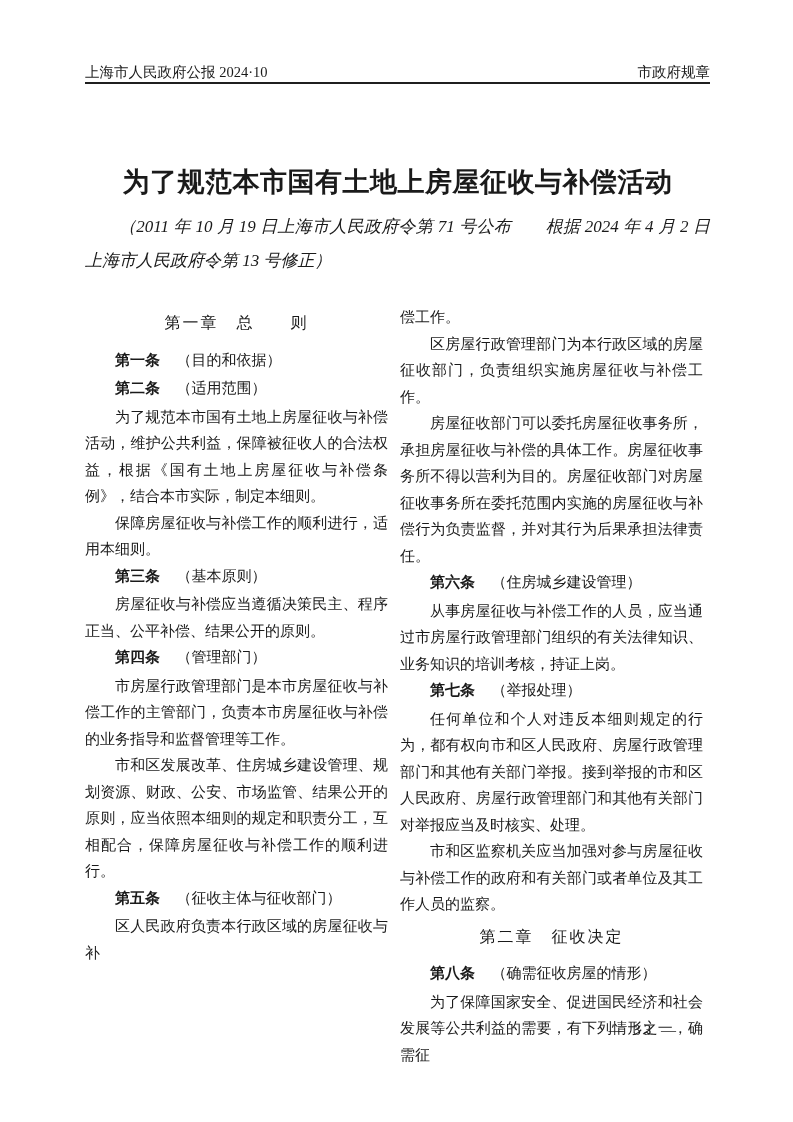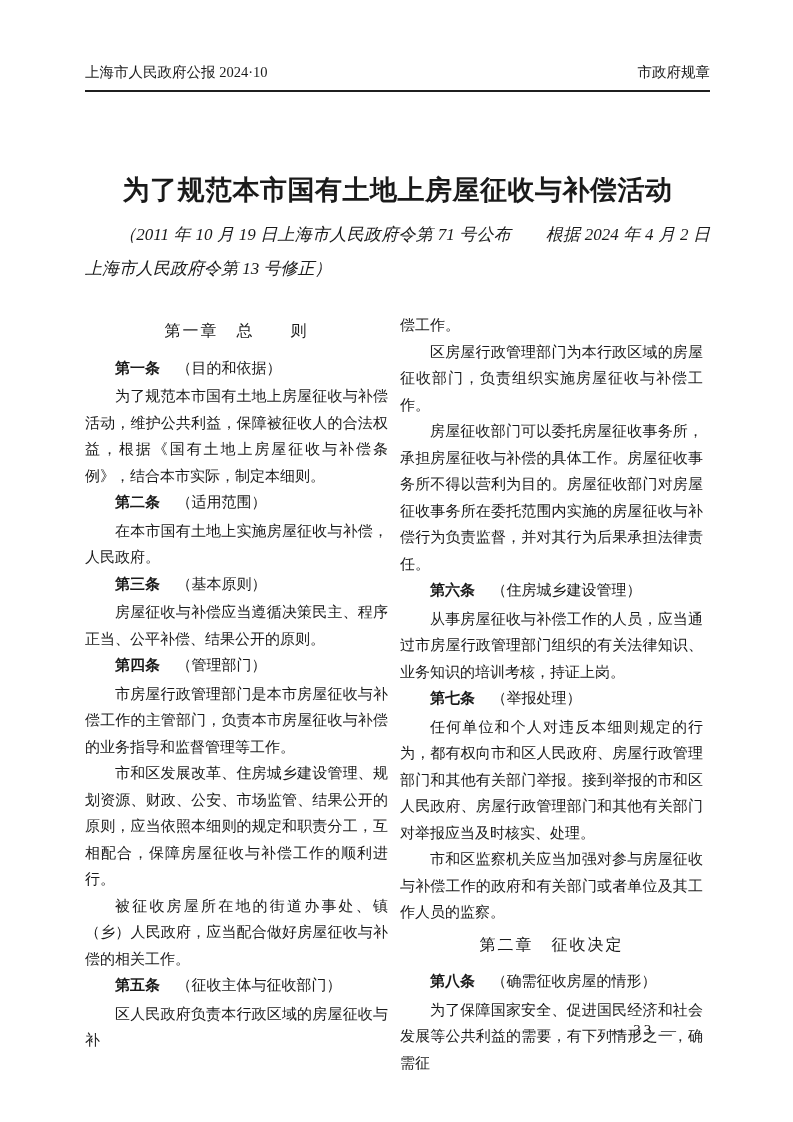--- a/index.html
+++ b/index.html
@@ -10,21 +10,20 @@
     background:#ffffff;
     color:#1a1a1a;
     font-family:"Liberation Serif","DejaVu Serif",serif;
     overflow:hidden;
     box-sizing:border-box;
   }
   .content{padding:62px 83px 0 85px;}
   .header{
     display:flex;justify-content:space-between;align-items:flex-end;
     font-size:14.5px;line-height:20px;
-    padding-bottom:8px;
     border-bottom:2px solid #1f1f1f;
   }
   .intro-note{
     margin:17px 0 0 0;
     font-size:15px;line-height:22px;
     text-indent:2em;
   }
   .doc-title{
     margin:80px 0 0 0;
     font-size:27px;font-weight:700;
@@ -82,29 +81,28 @@
 
 
     <h1 class="doc-title">为了规范本市国有土地上房屋征收与补偿活动</h1>
 
     <p class="doc-subtitle">（2011 年 10 月 19 日上海市人民政府令第 71 号公布　　根据 2024 年 4 月 2 日上海市人民政府令第 13 号修正）</p>
 
     <div class="columns">
       <div class="col">
           <div class="chapter">第一章　总　　则</div>
           <p class="para"><span class="article-label">第一条</span><span>（目的和依据）</span></p>
+          <p class="para"><span class="article-label">第二条</span><span>（适用范围）</span></p>
           <p class="para">为了规范本市国有土地上房屋征收与补偿活动，维护公共利益，保障被征收人的合法权益，根据《国有土地上房屋征收与补偿条例》，结合本市实际，制定本细则。</p>
-          <p class="para"><span class="article-label">第二条</span><span>（适用范围）</span></p>
-          <p class="para">在本市国有土地上实施房屋征收与补偿，人民政府。</p>
+          <p class="para">保障房屋征收与补偿工作的顺利进行，适用本细则。</p>
           <p class="para"><span class="article-label">第三条</span><span>（基本原则）</span></p>
           <p class="para">房屋征收与补偿应当遵循决策民主、程序正当、公平补偿、结果公开的原则。</p>
           <p class="para"><span class="article-label">第四条</span><span>（管理部门）</span></p>
           <p class="para">市房屋行政管理部门是本市房屋征收与补偿工作的主管部门，负责本市房屋征收与补偿的业务指导和监督管理等工作。</p>
           <p class="para">市和区发展改革、住房城乡建设管理、规划资源、财政、公安、市场监管、结果公开的原则，应当依照本细则的规定和职责分工，互相配合，保障房屋征收与补偿工作的顺利进行。</p>
-          <p class="para">被征收房屋所在地的街道办事处、镇（乡）人民政府，应当配合做好房屋征收与补偿的相关工作。</p>
           <p class="para"><span class="article-label">第五条</span><span>（征收主体与征收部门）</span></p>
           <p class="para">区人民政府负责本行政区域的房屋征收与补</p>
         </div>
       <div class="col">
           <p class="para cont">偿工作。</p>
           <p class="para">区房屋行政管理部门为本行政区域的房屋征收部门，负责组织实施房屋征收与补偿工作。</p>
           <p class="para">房屋征收部门可以委托房屋征收事务所，承担房屋征收与补偿的具体工作。房屋征收事务所不得以营利为目的。房屋征收部门对房屋征收事务所在委托范围内实施的房屋征收与补偿行为负责监督，并对其行为后果承担法律责任。</p>
           <p class="para"><span class="article-label">第六条</span><span>（住房城乡建设管理）</span></p>
           <p class="para">从事房屋征收与补偿工作的人员，应当通过市房屋行政管理部门组织的有关法律知识、业务知识的培训考核，持证上岗。</p>
           <p class="para"><span class="article-label">第七条</span><span>（举报处理）</span></p>

